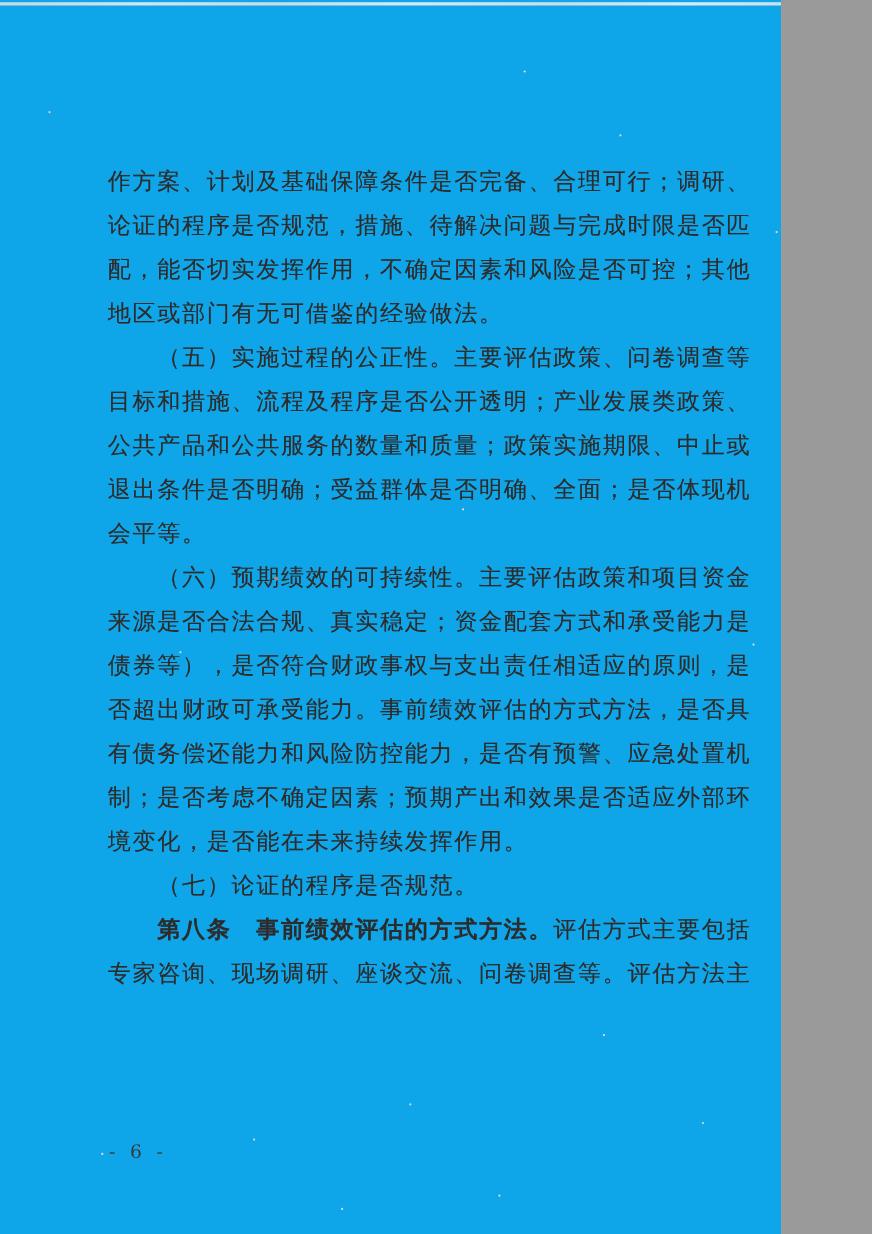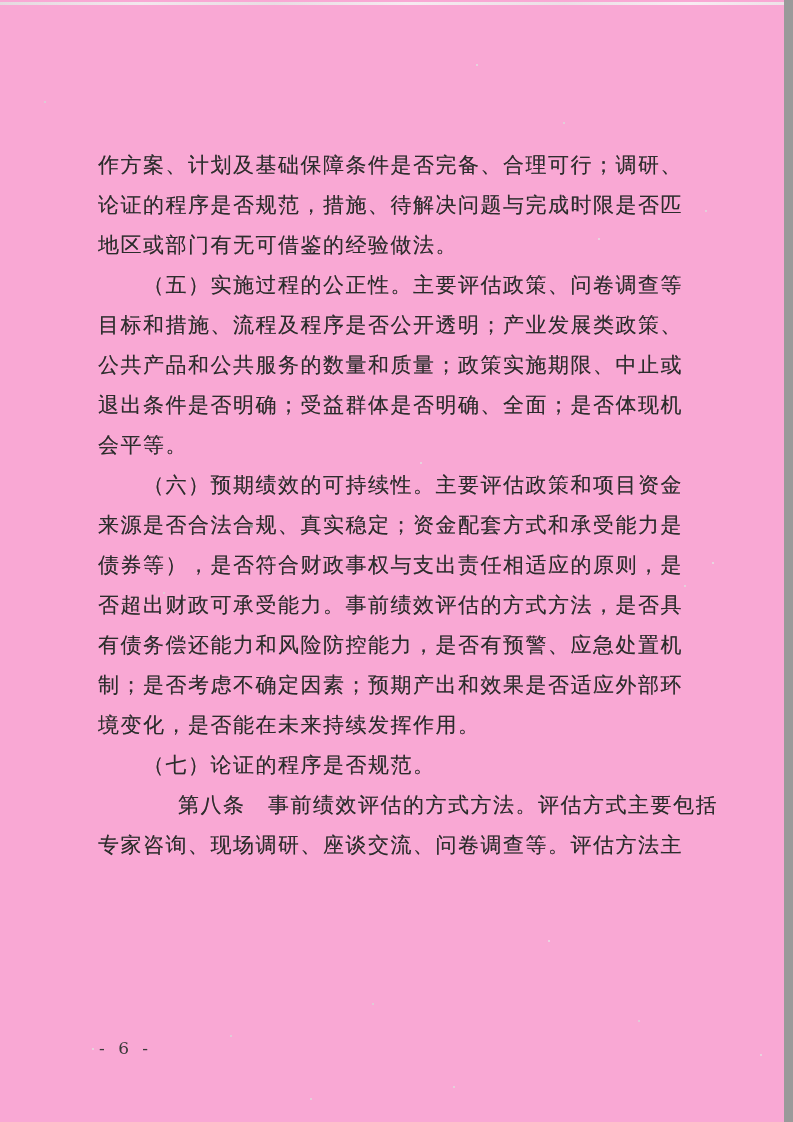--- a/index.html
+++ b/index.html
@@ -2,23 +2,23 @@
 <html><head>
 <meta charset="utf-8">
 <style>
   html, body {
     margin: 0;
     padding: 0;
     background: #9a9a9a;
   }
   .page {
     position: relative;
-    width: 784px;
+    width: 710px;
     height: 1122px;
-    background: #f9a8d4;
+    background: #0ea5e9;
     overflow: hidden;
     font-family: "DejaVu Serif", serif;
   }
   
   .scan-edge {
     position: absolute;
     top: 2px;
     left: 0;
     width: 100%;
     height: 3px;
@@ -39,22 +39,21 @@
     text-shadow: 0 0 0.4px rgba(60,60,60,0.55);
   }
   .line {
     height: 40px;
     white-space: nowrap;
   }
   .line.indent {
     padding-left: 45px;
   }
   .bold {
-    font-weight: normal;
-    margin-left: 35px;
+    font-weight: bold;
   }
   .footer {
     position: absolute;
     left: 99px;
     top: 1038px;
     color: #3a3a3a;
     font-size: 17px;
     line-height: 20px;
     letter-spacing: 4px;
     white-space: pre;
@@ -90,20 +89,21 @@
 </head>
 <body>
 
 <div class="page">
 
   <div class="scan-edge"></div>
 
   <div class="body-text">
     <div class="line">作方案、计划及基础保障条件是否完备、合理可行；调研、</div>
     <div class="line">论证的程序是否规范，措施、待解决问题与完成时限是否匹</div>
+    <div class="line">配，能否切实发挥作用，不确定因素和风险是否可控；其他</div>
     <div class="line">地区或部门有无可借鉴的经验做法。</div>
     <div class="line indent">（五）实施过程的公正性。主要评估政策、问卷调查等</div>
     <div class="line">目标和措施、流程及程序是否公开透明；产业发展类政策、</div>
     <div class="line">公共产品和公共服务的数量和质量；政策实施期限、中止或</div>
     <div class="line">退出条件是否明确；受益群体是否明确、全面；是否体现机</div>
     <div class="line">会平等。</div>
     <div class="line indent">（六）预期绩效的可持续性。主要评估政策和项目资金</div>
     <div class="line">来源是否合法合规、真实稳定；资金配套方式和承受能力是</div>
     <div class="line">债券等），是否符合财政事权与支出责任相适应的原则，是</div>
     <div class="line">否超出财政可承受能力。事前绩效评估的方式方法，是否具</div>

